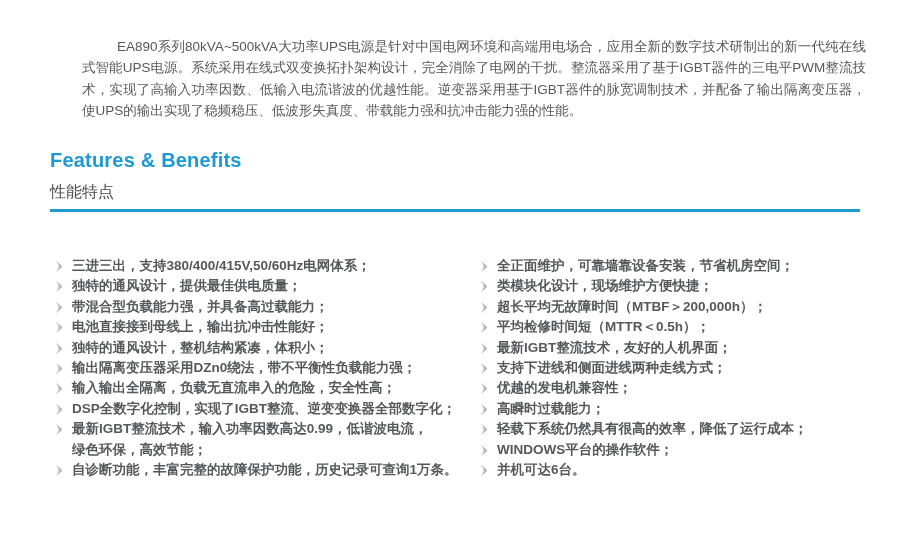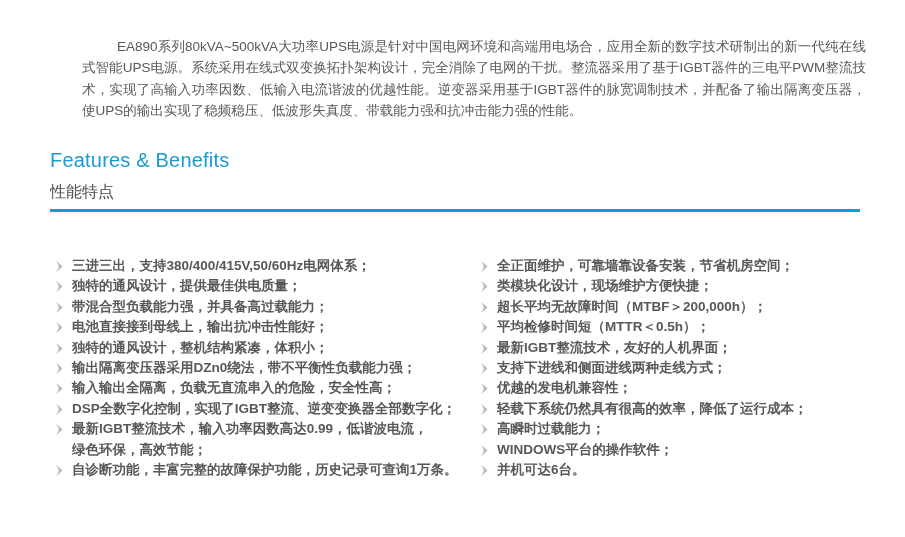--- a/index.html
+++ b/index.html
@@ -14,21 +14,21 @@
     width:905px;height:537px;position:relative;overflow:hidden;
     font-family:"Liberation Sans","DejaVu Sans",sans-serif;
   }
   .intro{
     position:absolute;left:62px;top:36px;width:784px;
     font-size:13.5px;line-height:21.4px;color:var(--body-text);
     text-align:justify;text-indent:2.6em;margin-left:20px;
   }
   .section-head{position:absolute;left:50px;top:148px;}
   .title-en{
-    font-size:20px;font-weight:normal;color:var(--accent);
+    font-size:20px;font-weight:bold;color:var(--accent);
     letter-spacing:0.2px;line-height:24px;
   }
   .title-zh{
     font-size:16px;color:var(--subtitle);margin-top:10px;line-height:20px;
   }
   .rule{
     position:absolute;left:50px;top:209px;width:810px;height:3px;
     background:var(--accent);
   }
   ul.features{
@@ -198,36 +198,36 @@
         </svg>
       </span>
       <span class="ftext">优越的发电机兼容性；</span>
     </li>
   <li class="feat">
       <span class="chev">
         <svg width="8" height="11" viewBox="0 0 8 11">
           <path d="M0.8 0 C3.5 1.8 5.8 3.6 7.4 5.5 C5.8 7.4 3.5 9.2 0.8 11 C2.6 9.1 3.6 7.2 3.6 5.5 C3.6 3.8 2.6 1.9 0.8 0 Z" fill="currentColor"></path>
         </svg>
       </span>
+      <span class="ftext">高瞬时过载能力；</span>
+    </li>
+  <li class="feat">
+      <span class="chev">
+        <svg width="8" height="11" viewBox="0 0 8 11">
+          <path d="M0.8 0 C3.5 1.8 5.8 3.6 7.4 5.5 C5.8 7.4 3.5 9.2 0.8 11 C2.6 9.1 3.6 7.2 3.6 5.5 C3.6 3.8 2.6 1.9 0.8 0 Z" fill="currentColor"></path>
+        </svg>
+      </span>
       <span class="ftext">轻载下系统仍然具有很高的效率，降低了运行成本；</span>
     </li>
   <li class="feat">
       <span class="chev">
         <svg width="8" height="11" viewBox="0 0 8 11">
           <path d="M0.8 0 C3.5 1.8 5.8 3.6 7.4 5.5 C5.8 7.4 3.5 9.2 0.8 11 C2.6 9.1 3.6 7.2 3.6 5.5 C3.6 3.8 2.6 1.9 0.8 0 Z" fill="currentColor"></path>
         </svg>
       </span>
-      <span class="ftext">高瞬时过载能力；</span>
-    </li>
-  <li class="feat">
-      <span class="chev">
-        <svg width="8" height="11" viewBox="0 0 8 11">
-          <path d="M0.8 0 C3.5 1.8 5.8 3.6 7.4 5.5 C5.8 7.4 3.5 9.2 0.8 11 C2.6 9.1 3.6 7.2 3.6 5.5 C3.6 3.8 2.6 1.9 0.8 0 Z" fill="currentColor"></path>
-        </svg>
-      </span>
       <span class="ftext">WINDOWS平台的操作软件；</span>
     </li>
   <li class="feat">
       <span class="chev">
         <svg width="8" height="11" viewBox="0 0 8 11">
           <path d="M0.8 0 C3.5 1.8 5.8 3.6 7.4 5.5 C5.8 7.4 3.5 9.2 0.8 11 C2.6 9.1 3.6 7.2 3.6 5.5 C3.6 3.8 2.6 1.9 0.8 0 Z" fill="currentColor"></path>
         </svg>
       </span>
       <span class="ftext">并机可达6台。</span>
     </li>

